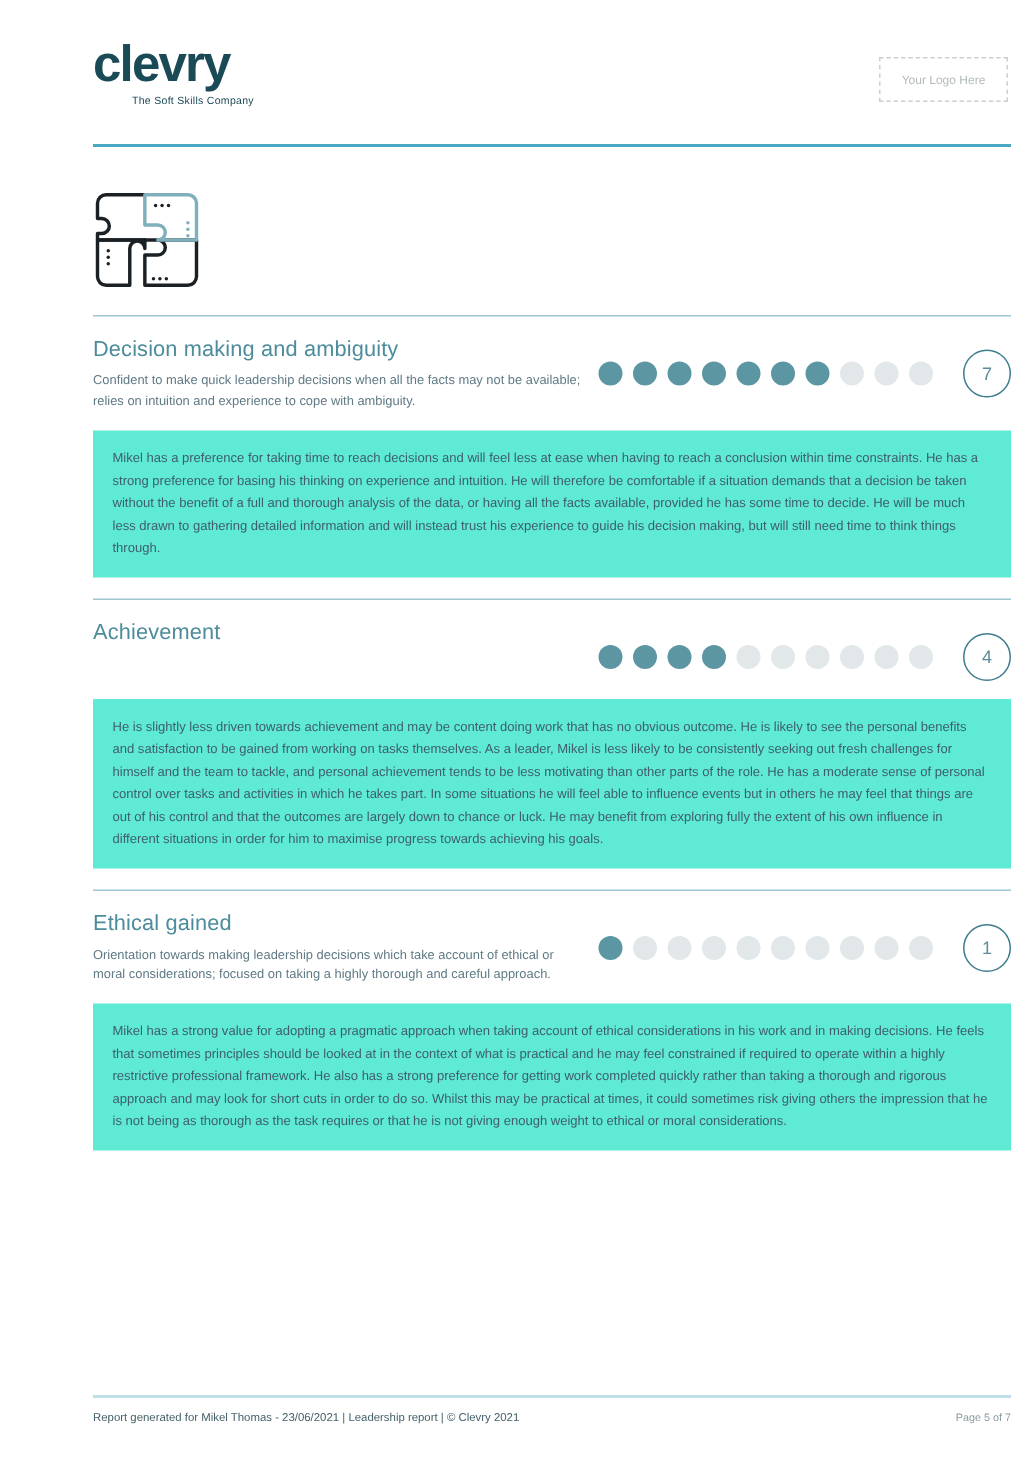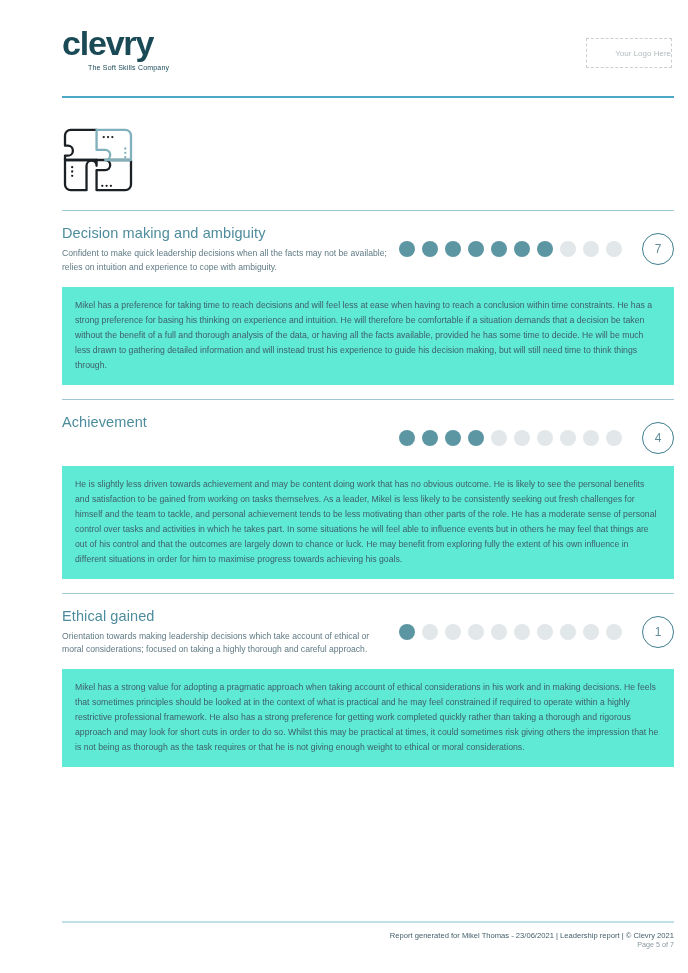--- a/index.html
+++ b/index.html
@@ -50,21 +50,21 @@
     margin-top: 4px;
     margin-left: 26px;
     white-space: nowrap;
   }
   .logo-placeholder {
     width: 84px;
     height: 28px;
     border: 1px dashed #c9cfd2;
     display: flex;
     align-items: center;
-    justify-content: flex-end;
+    justify-content: center;
     font-size: 8px;
     color: #b3babd;
     margin-top: 12px;
     margin-right: 2px;
   }
   .header-rule {
     height: 2px;
     background: #4aa8c4;
     margin-top: 12px;
   }
@@ -169,21 +169,20 @@
   }
   .footer-rule {
     height: 2px;
     background: #bfe0e8;
     margin-bottom: 8px;
   }
   .footer-row {
     display: flex;
     align-items: flex-end;
     justify-content: space-between;
-    flex-direction: column;
   }
   .footer-left {
     font-size: 7.6px;
     color: #45606b;
   }
   .footer-right {
     font-size: 7.2px;
     color: #8a9aa1;
   }
 </style>

